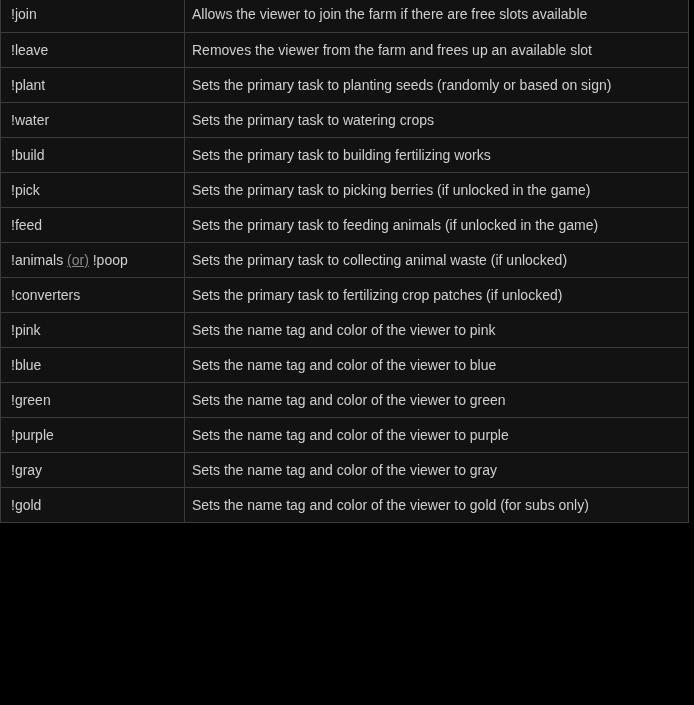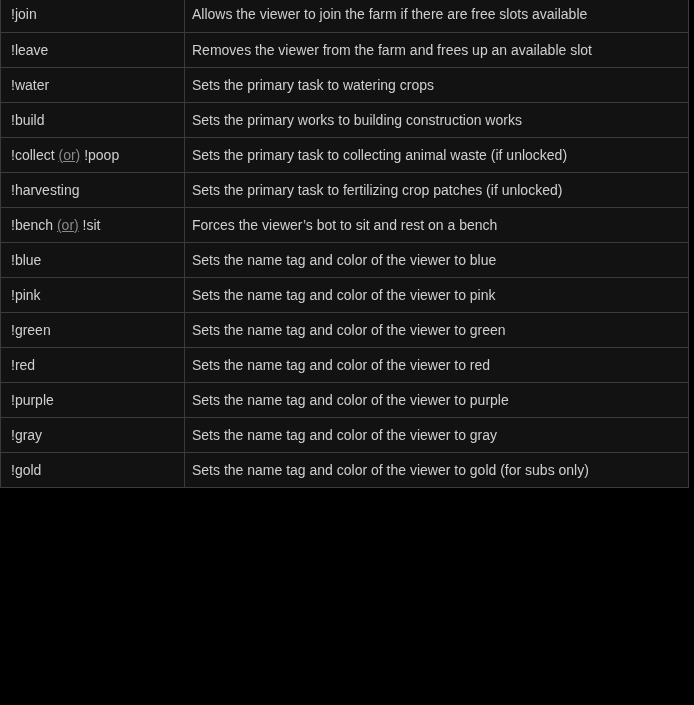--- a/index.html
+++ b/index.html
@@ -47,54 +47,58 @@
   <tbody id="table-body">
       <tr>
         <td class="cmd"><span>!join</span></td>
         <td class="desc">Allows the viewer to join the farm if there are free slots available</td>
       </tr>
       <tr>
         <td class="cmd"><span>!leave</span></td>
         <td class="desc">Removes the viewer from the farm and frees up an available slot</td>
       </tr>
       <tr>
+        <td class="cmd"><span>!plant</span></td>
+        <td class="desc">Sets the primary task to planting seeds (randomly or based on sign)</td>
+      </tr>
+      <tr>
         <td class="cmd"><span>!water</span></td>
         <td class="desc">Sets the primary task to watering crops</td>
       </tr>
       <tr>
         <td class="cmd"><span>!build</span></td>
-        <td class="desc">Sets the primary works to building construction works</td>
+        <td class="desc">Sets the primary task to building fertilizing works</td>
       </tr>
       <tr>
-        <td class="cmd"><span>!collect</span> <span class="muted">(or)</span> <span>!poop</span></td>
+        <td class="cmd"><span>!pick</span></td>
+        <td class="desc">Sets the primary task to picking berries (if unlocked in the game)</td>
+      </tr>
+      <tr>
+        <td class="cmd"><span>!feed</span></td>
+        <td class="desc">Sets the primary task to feeding animals (if unlocked in the game)</td>
+      </tr>
+      <tr>
+        <td class="cmd"><span>!animals</span> <span class="muted">(or)</span> <span>!poop</span></td>
         <td class="desc">Sets the primary task to collecting animal waste (if unlocked)</td>
       </tr>
       <tr>
-        <td class="cmd"><span>!harvesting</span></td>
+        <td class="cmd"><span>!converters</span></td>
         <td class="desc">Sets the primary task to fertilizing crop patches (if unlocked)</td>
       </tr>
       <tr>
-        <td class="cmd"><span>!bench</span> <span class="muted">(or)</span> <span>!sit</span></td>
-        <td class="desc">Forces the viewer’s bot to sit and rest on a bench</td>
+        <td class="cmd"><span>!pink</span></td>
+        <td class="desc">Sets the name tag and color of the viewer to pink</td>
       </tr>
       <tr>
         <td class="cmd"><span>!blue</span></td>
         <td class="desc">Sets the name tag and color of the viewer to blue</td>
       </tr>
       <tr>
-        <td class="cmd"><span>!pink</span></td>
-        <td class="desc">Sets the name tag and color of the viewer to pink</td>
-      </tr>
-      <tr>
         <td class="cmd"><span>!green</span></td>
         <td class="desc">Sets the name tag and color of the viewer to green</td>
-      </tr>
-      <tr>
-        <td class="cmd"><span>!red</span></td>
-        <td class="desc">Sets the name tag and color of the viewer to red</td>
       </tr>
       <tr>
         <td class="cmd"><span>!purple</span></td>
         <td class="desc">Sets the name tag and color of the viewer to purple</td>
       </tr>
       <tr>
         <td class="cmd"><span>!gray</span></td>
         <td class="desc">Sets the name tag and color of the viewer to gray</td>
       </tr>
       <tr>

